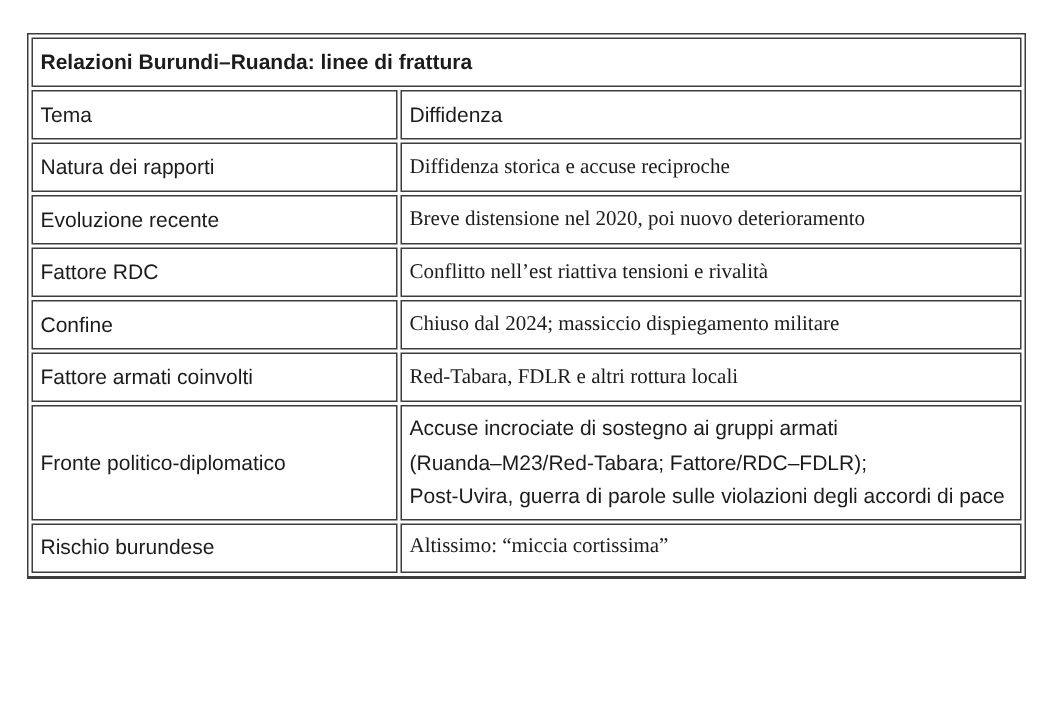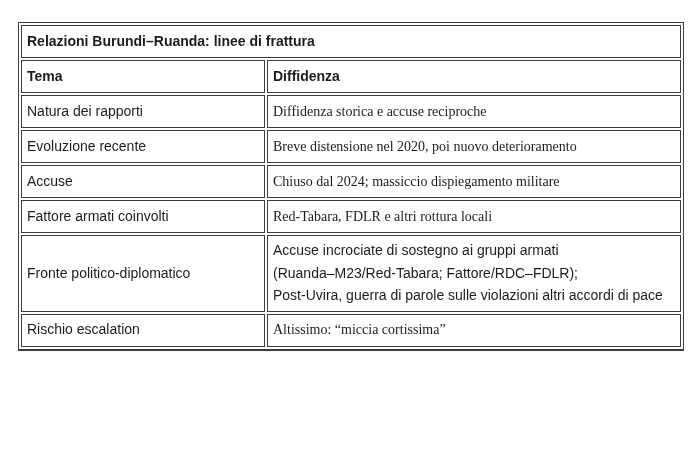--- a/index.html
+++ b/index.html
@@ -38,21 +38,21 @@
     vertical-align: middle;
     text-align: left;
     height: 29px;
     background: #ffffff;
     overflow: hidden;
   }
   td.title-cell {
     font-weight: bold;
   }
   th {
-    font-weight: bold;
+    font-weight: normal;
   }
   td.desc-cell p {
     margin: 5px 0;
   }
   td.desc-cell.single p {
     margin: 0;
     font-family: Liberation Serif, serif;
   }
 </style>
 </head>
@@ -78,40 +78,46 @@
           <p>Diffidenza storica e accuse reciproche</p>
         </td>
       </tr>
       <tr>
         <td>Evoluzione recente</td>
         <td class="desc-cell single">
           <p>Breve distensione nel 2020, poi nuovo deterioramento</p>
         </td>
       </tr>
       <tr>
-        <td>Accuse</td>
+        <td>Fattore RDC</td>
+        <td class="desc-cell single">
+          <p>Conflitto nell’est riattiva tensioni e rivalità</p>
+        </td>
+      </tr>
+      <tr>
+        <td>Confine</td>
         <td class="desc-cell single">
           <p>Chiuso dal 2024; massiccio dispiegamento militare</p>
         </td>
       </tr>
       <tr>
         <td>Fattore armati coinvolti</td>
         <td class="desc-cell single">
           <p>Red-Tabara, FDLR e altri rottura locali</p>
         </td>
       </tr>
       <tr>
         <td>Fronte politico-diplomatico</td>
         <td class="desc-cell">
           <p>Accuse incrociate di sostegno ai gruppi armati</p>
           <p>(Ruanda–M23/Red-Tabara; Fattore/RDC–FDLR);</p>
-          <p>Post-Uvira, guerra di parole sulle violazioni altri accordi di pace</p>
+          <p>Post-Uvira, guerra di parole sulle violazioni degli accordi di pace</p>
         </td>
       </tr>
       <tr>
-        <td>Rischio escalation</td>
+        <td>Rischio burundese</td>
         <td class="desc-cell single">
           <p>Altissimo: “miccia cortissima”</p>
         </td>
       </tr>
     </tbody>
   </table>
 </div>
 
 </body></html>

